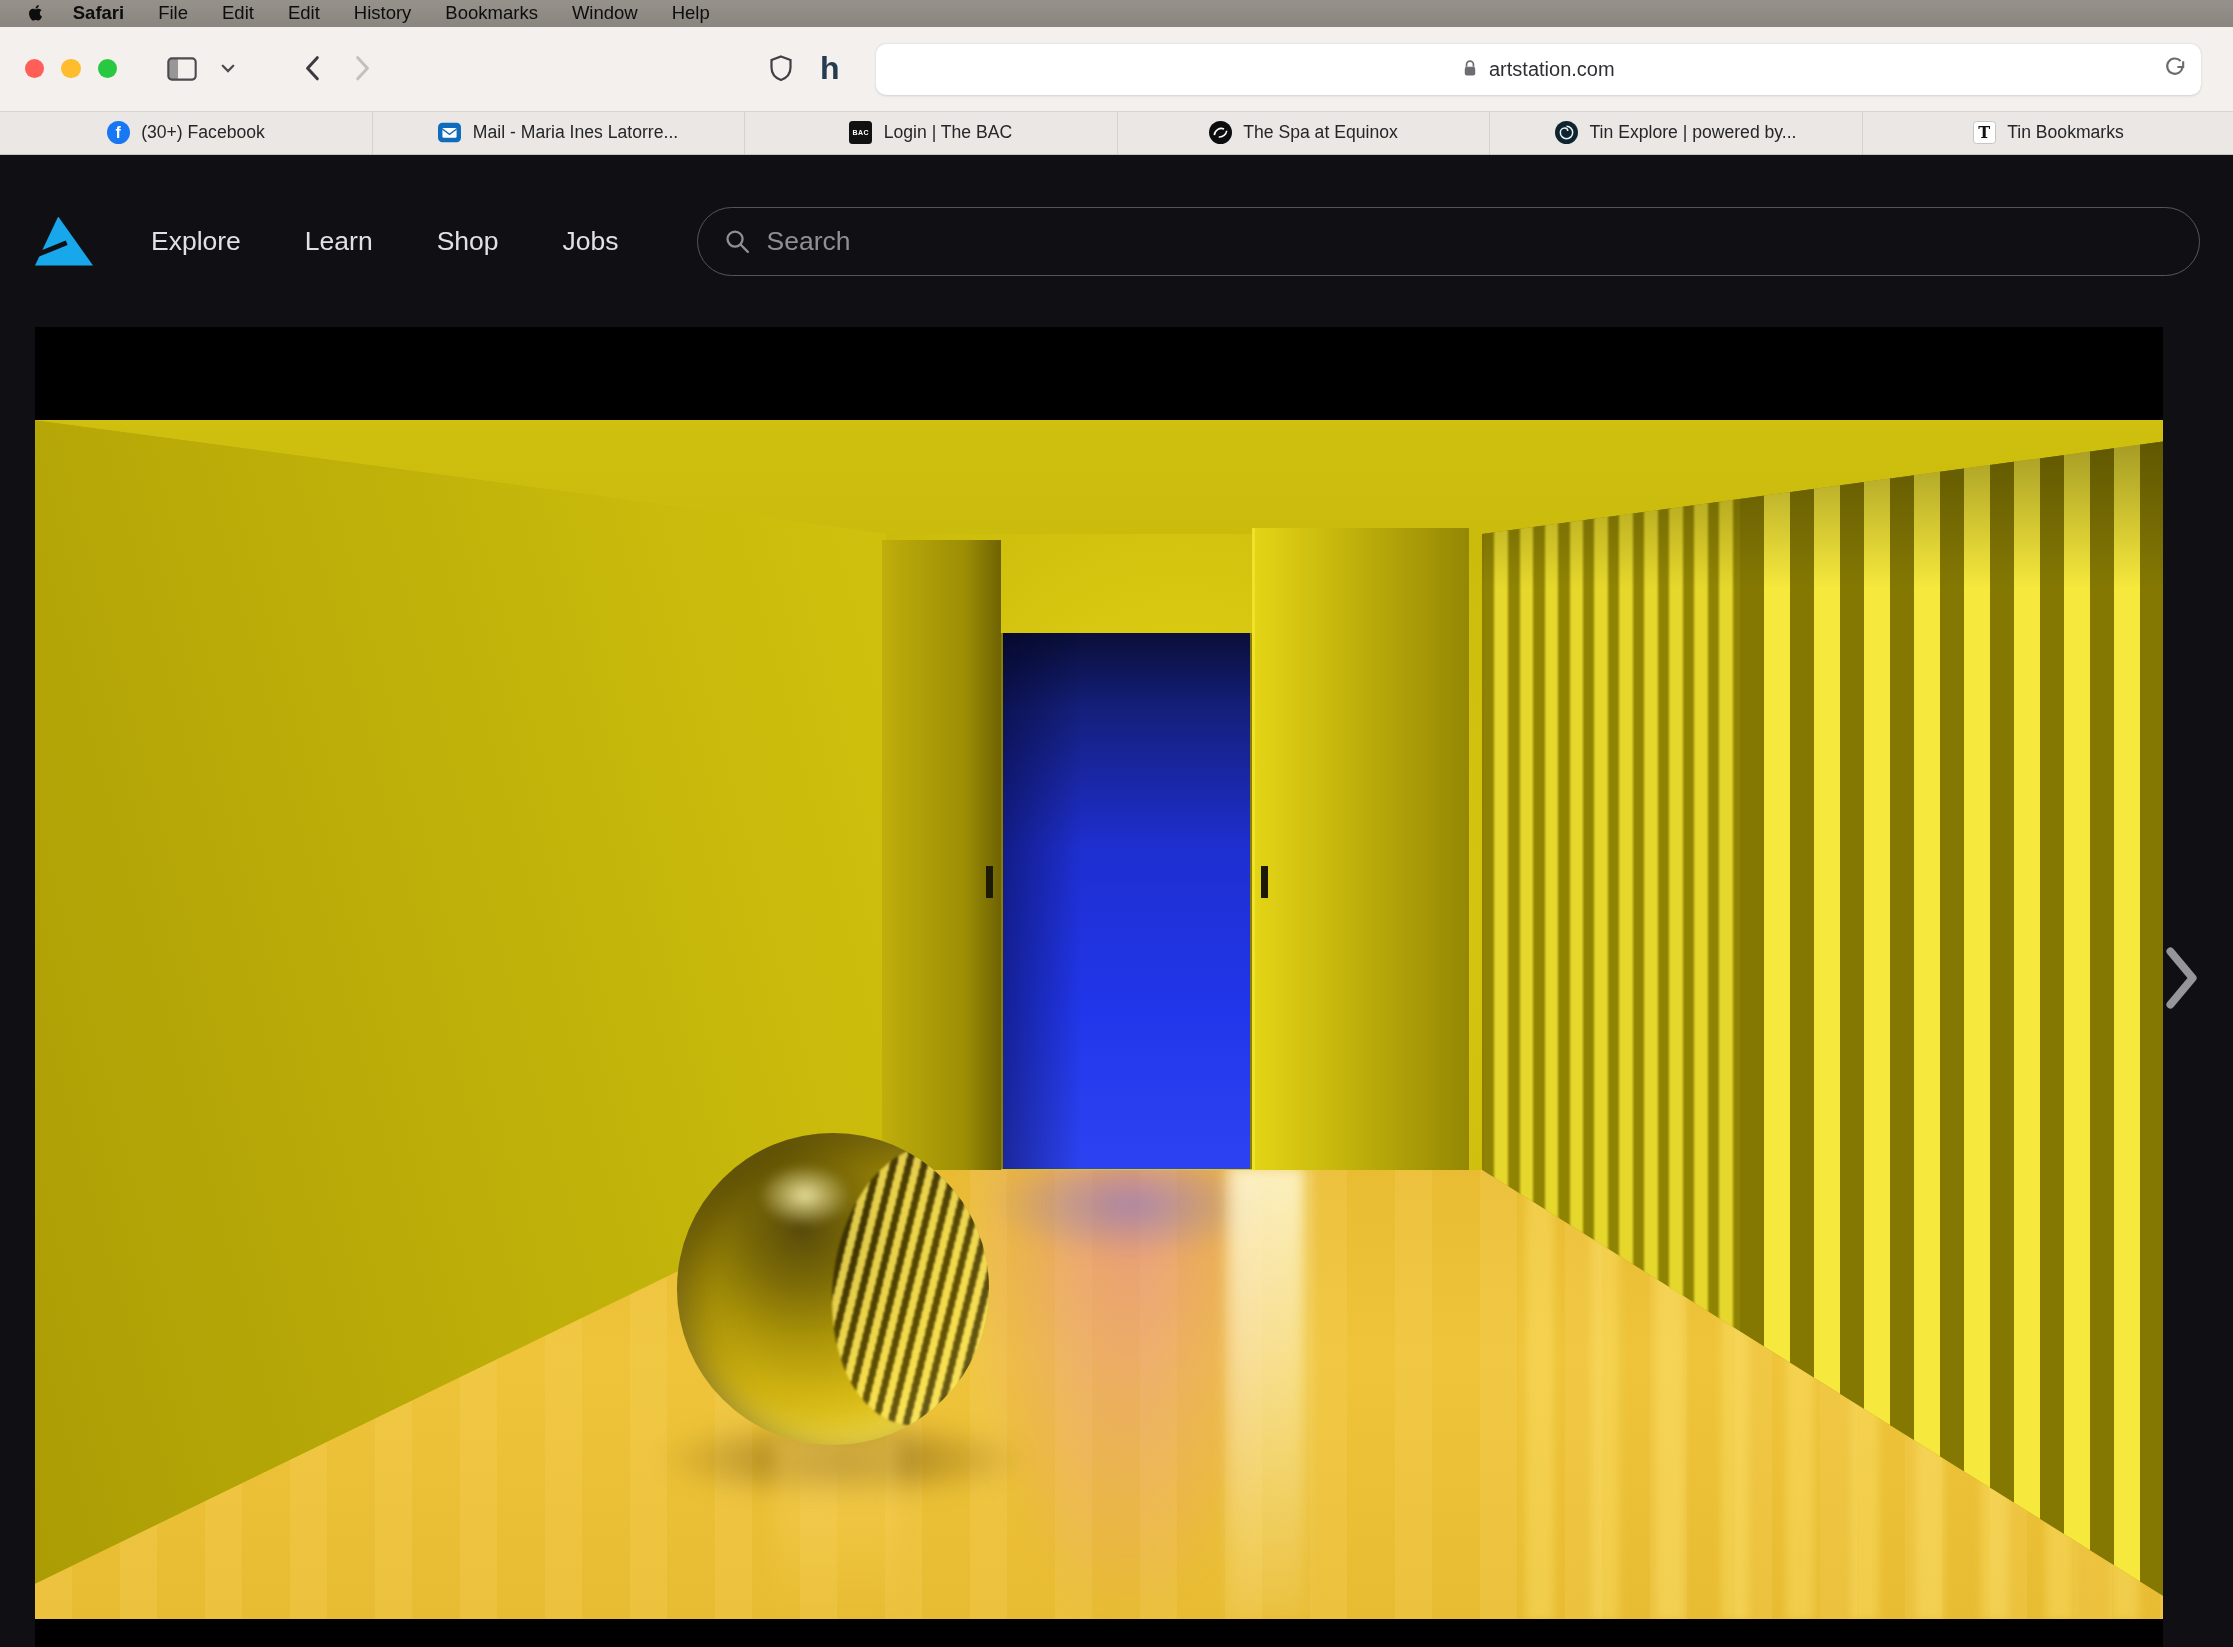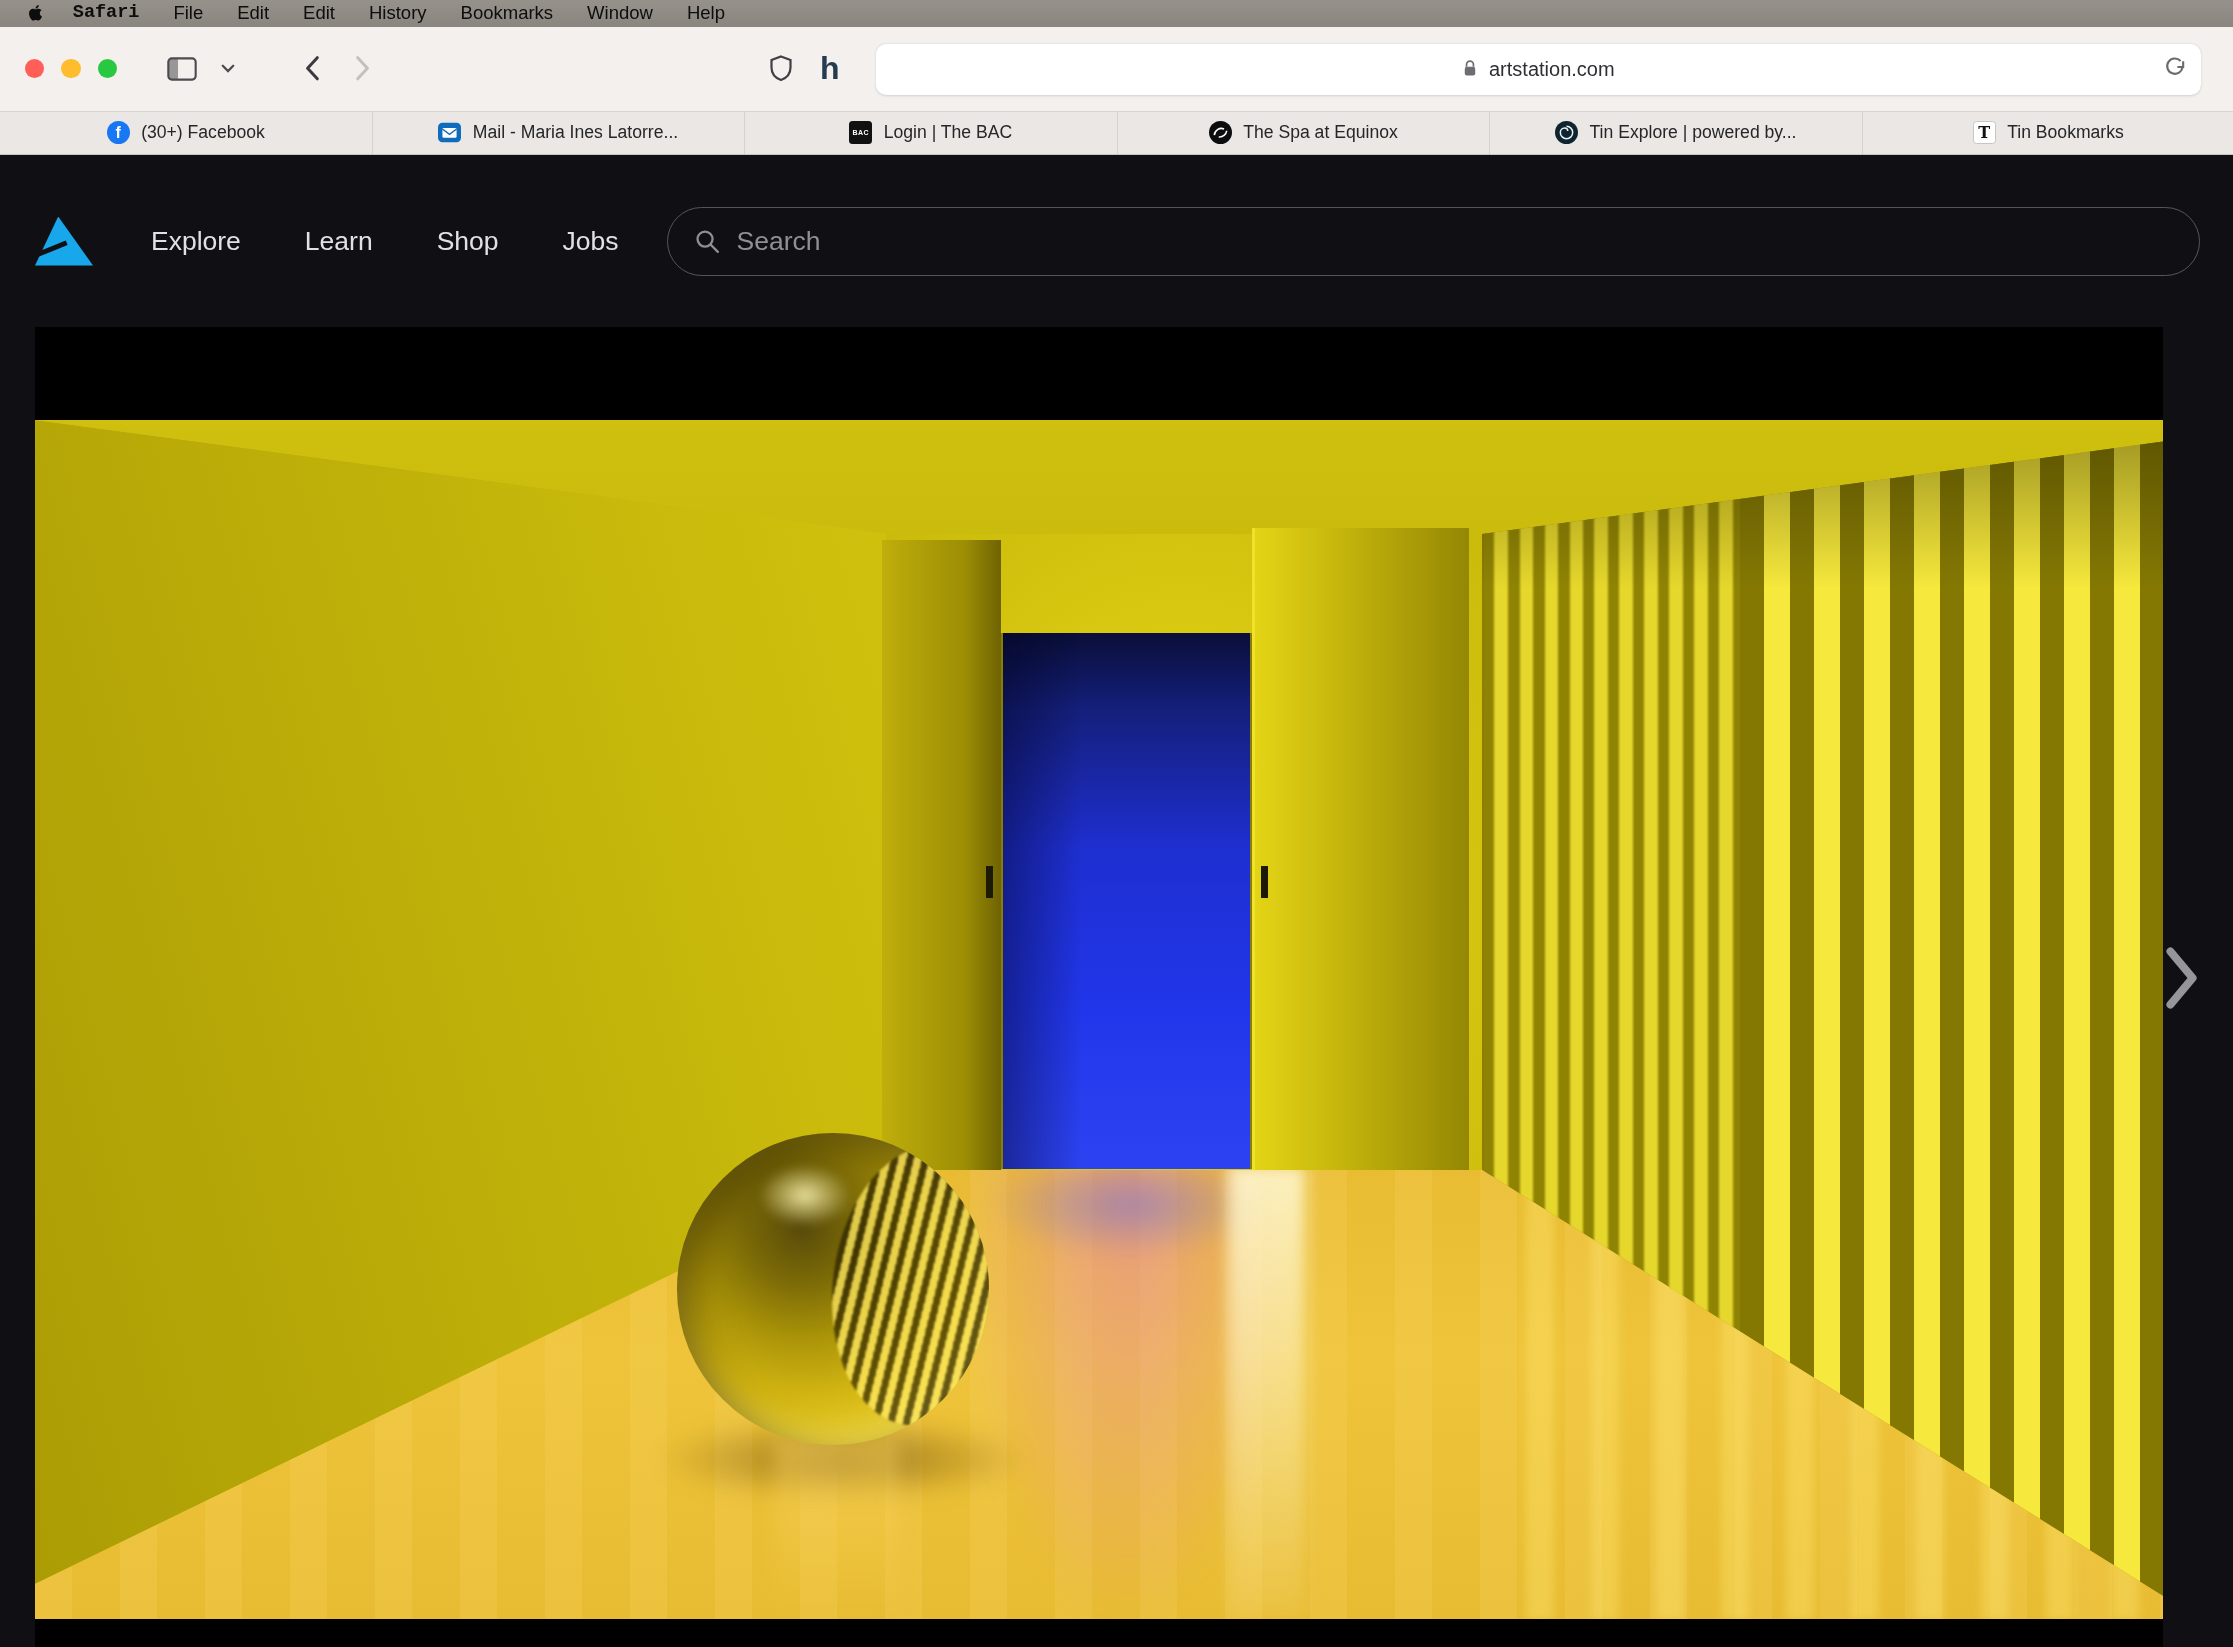--- a/index.html
+++ b/index.html
@@ -3,21 +3,21 @@
 <meta charset="utf-8">
 <style>
   * { margin:0; padding:0; box-sizing:border-box; }
   body { font-family:"Liberation Sans", sans-serif; background:#000; }
   .screen { position:relative; width:2234px; height:1648px; background:#101014; overflow:hidden; }
 
   
   .menubar { height:26.5px; background:linear-gradient(#97918b,#8b8580); display:flex; align-items:center; padding-left:16px; font-size:18.5px; color:#0d0d0d; }
   .menubar .apple { display:flex; align-items:center; padding:0 12.4px; }
   .menubar .mi { padding:0 17px; line-height:26.5px; }
-  .menubar .mi.app { font-weight:700;font-family:Liberation Mono, monospace; }
+  .menubar .mi.app { font-weight:700; }
 
   
   .toolbar { position:relative; height:85px; background:#f3f0ee; border-bottom:0.9px solid #d7d4d1; display:flex; align-items:center; padding:0 25px; }
   .lights { display:flex; gap:17px; margin-right:37px; }
   .light { width:19.4px; height:19.4px; border-radius:50%; }
   .light.red { background:var(--traffic-red,#ff5f57); }
   .light.yellow { background:var(--traffic-yellow,#febc2e); }
   .light.green { background:var(--traffic-green,#28c840); }
   .tool-ic { display:flex; align-items:center; justify-content:center; margin:0 12.4px; }
   .nav-back { margin-left:56px; }
@@ -35,21 +35,21 @@
   .fav-fb { background:var(--facebook-blue,#1877f2); color:#fff; font-size:16px; }
   .fav-bac { background:#111; border-radius:3.5px; color:#fff; font-size:7px; letter-spacing:0.4px; }
   .fav-sq { border-radius:4.4px; }
   .fav-tin2 { background:#fff; border:0.9px solid #c9c5c1; border-radius:3.5px; color:#111; font-family:"DejaVu Serif", serif; font-size:16px; }
 
   
   .site-header { height:173px; background:#101014; display:flex; align-items:center; padding:0 34px 0 35px; }
   .as-logo { position:relative; width:58px; height:49px; margin-right:58px; }
   .as-tri { position:absolute; inset:0; background:var(--accent,#18a7eb); clip-path:polygon(40% 0, 100% 100%, 0 100%); }
   .as-cut { position:absolute; left:-6%; top:62%; width:62%; height:10%; background:#101014; transform:rotate(-22deg); }
-  .site-nav { display:flex; gap:64px; margin-right:48px; }
+  .site-nav { display:flex; gap:64px; margin-right:78px; }
   .site-nav .nv { font-size:26.5px; color:#e0e1e3; }
   .searchbar { flex:1; height:69px; border:1.8px solid #55555b; border-radius:35px; display:flex; align-items:center; padding:0 26.5px; gap:16px; background:transparent; }
   .searchbar input { flex:1; background:none; border:none; outline:none; font-size:26.5px; color:#d3d3d8; font-family:"Liberation Sans", sans-serif; }
   .searchbar input::placeholder { color:#8f8f97; }
 
   
   .hero { position:absolute; left:35px; top:327px; width:2128px; height:1321px; background:#000; }
   .scene { position:absolute; left:0; top:93px; width:2128px; height:1200px; background:#d2c30f; overflow:hidden; }
   .layer { position:absolute; inset:0; }
   .ceiling { clip-path:polygon(0 0, 100% 0, 100% 1.8%, 68% 9.5%, 40% 9.5%); background:linear-gradient(180deg,#cfbf0e 0%,#b7a808 55%,#a09204 100%); }

